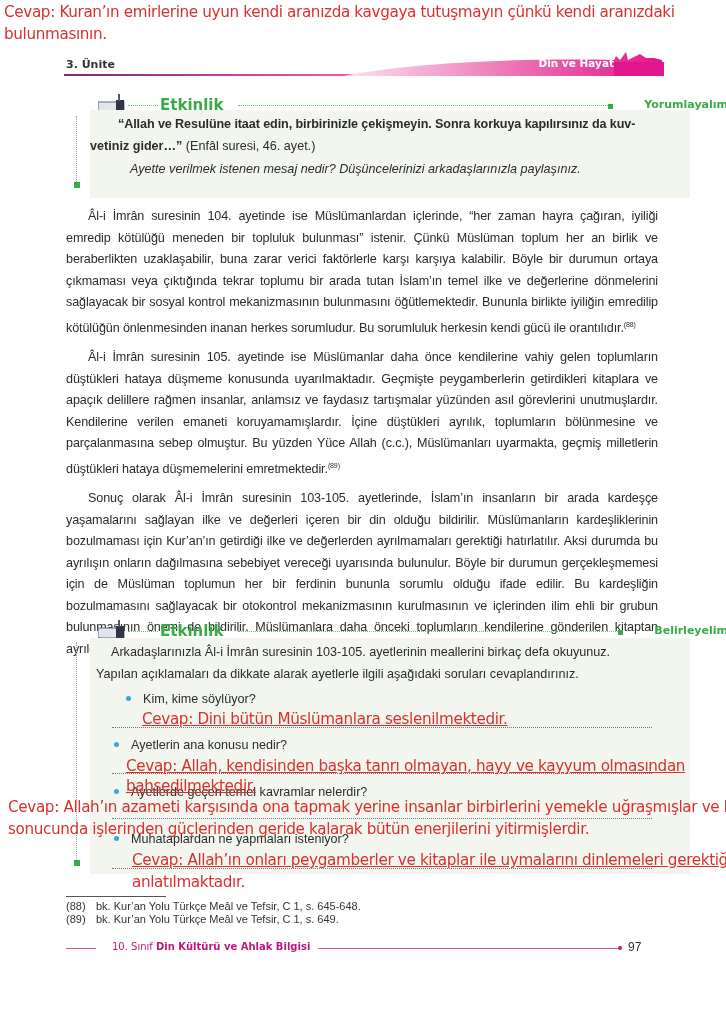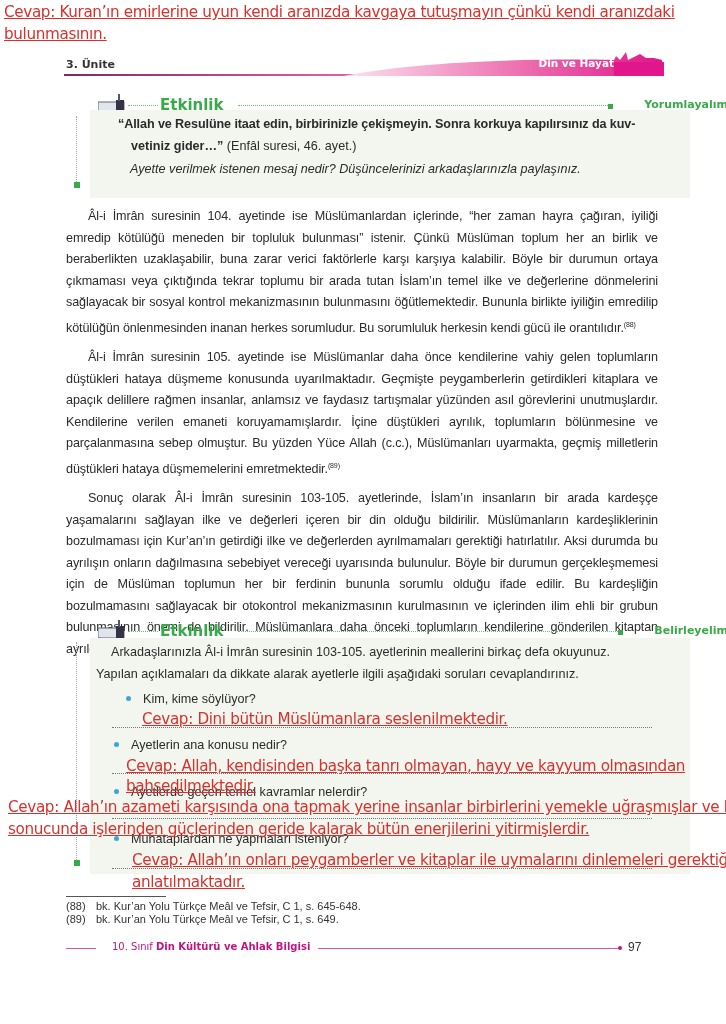--- a/index.html
+++ b/index.html
@@ -1,20 +1,20 @@
 <!DOCTYPE html>
 <html><head>
   <meta charset="utf-8">
   <style>
     * { margin: 0; padding: 0; box-sizing: border-box; }
     html, body { width: 726px; height: 1024px; background: #ffffff; overflow: hidden; }
     body { position: relative; font-family: "Liberation Sans", sans-serif; color: #2b2b2b; }
 
     .red { color: #d9302b; font-family: "DejaVu Sans", sans-serif; }
-    .annot { position: absolute; font-size: 15.2px; line-height: 22px; letter-spacing: -0.35px; z-index: 5; white-space: nowrap; text-decoration: underline; }
+    .annot { position: absolute; font-size: 15.2px; line-height: 22px; letter-spacing: -0.35px; z-index: 5; white-space: nowrap; }
 
     
     .header { position: absolute; left: 44px; top: 58px; width: 640px; height: 20px; }
     .unit { position: absolute; left: 22px; top: 0; font-family: "DejaVu Sans", sans-serif; font-weight: bold; font-size: 11px; color: #333; }
     .unit-line { position: absolute; left: 20px; top: 16px; width: 460px; height: 2px; background: linear-gradient(90deg, #7a2a6a, #e85aa3 60%, #f6b6d6); }
     .banner { position: absolute; left: 300px; top: -6px; width: 340px; height: 24px; }
     .banner svg { width: 100%; height: 100%; }
     .banner-text { position: absolute; right: 70px; top: 5px; font-family: "DejaVu Sans", sans-serif; font-weight: bold; font-size: 10.5px; color: #fff; }
 
     
@@ -23,21 +23,21 @@
     .act-icon { position: absolute; left: 0; top: 0; width: 30px; height: 22px; }
     .act-title { position: absolute; left: 62px; top: 2px; font-family: "DejaVu Sans", sans-serif; font-weight: bold; font-size: 15px; color: #3aa94a; }
     .act-dots { position: absolute; top: 11px; height: 0; border-top: 1.5px dotted #6bbf72; }
     .act-tag { position: absolute; right: 0; top: 4px; font-family: "DejaVu Sans", sans-serif; font-weight: bold; font-size: 11px; color: #3aa94a; }
     .act-tag-sq { position: absolute; top: 10px; width: 5px; height: 5px; background: #3aa94a; }
     .act-vline { position: absolute; left: 14px; top: 22px; border-left: 1.5px dotted #9aa; }
     .act-endsq { position: absolute; left: 12px; width: 6px; height: 6px; background: #3aa94a; }
     .act-body { position: absolute; left: 28px; background: #f2f6ef; width: 600px; }
 
     .p { font-size: 12.6px; line-height: 21.5px; color: #2b2b2b; text-align: justify; }
-    .quote { font-weight: bold; padding-left: 41px; }
+    .quote { font-weight: bold; }
     .ital { font-style: italic; }
 
     .main-text { position: absolute; left: 66px; width: 592px; }
     .main-text .p { text-indent: 22px; margin-bottom: 8px; letter-spacing: -0.12px; }
     sup { font-size: 7px; vertical-align: 5px; }
 
     .q-item { position: absolute; left: 70px; font-size: 12.6px; color: #2b2b2b; }
     .q-bullet { display: inline-block; width: 5px; height: 5px; border-radius: 50%; background: #3aa6d8; margin-right: 12px; vertical-align: 2px; }
     .dots-line { position: absolute; height: 0; border-top: 1.5px dotted #777; }
 

